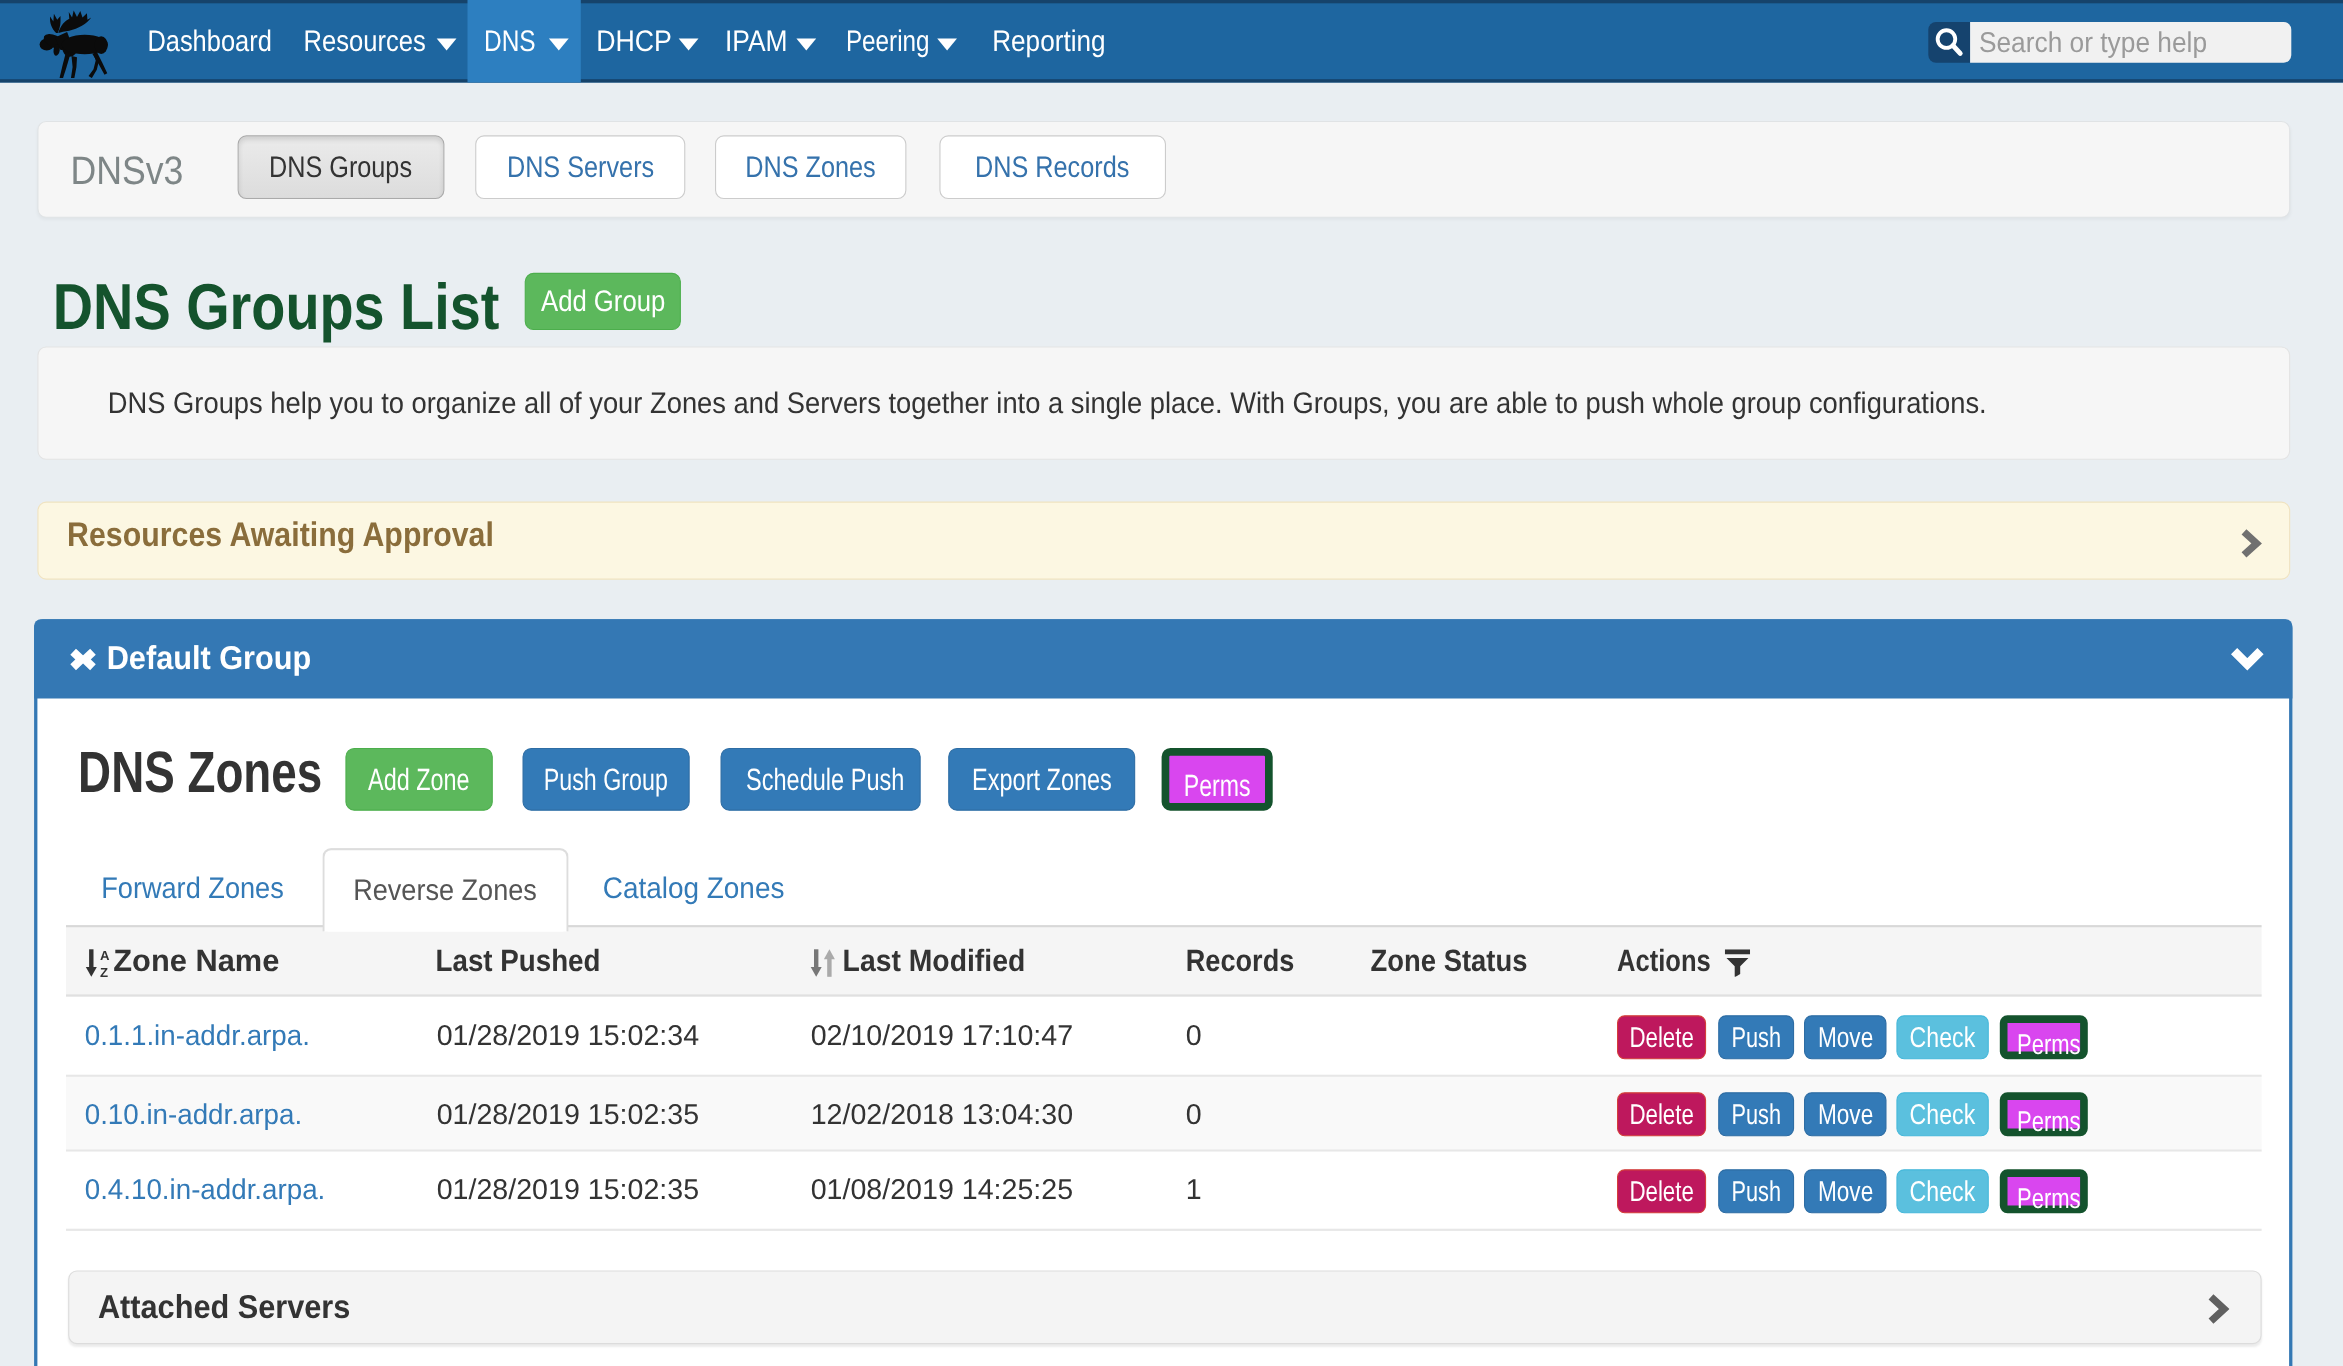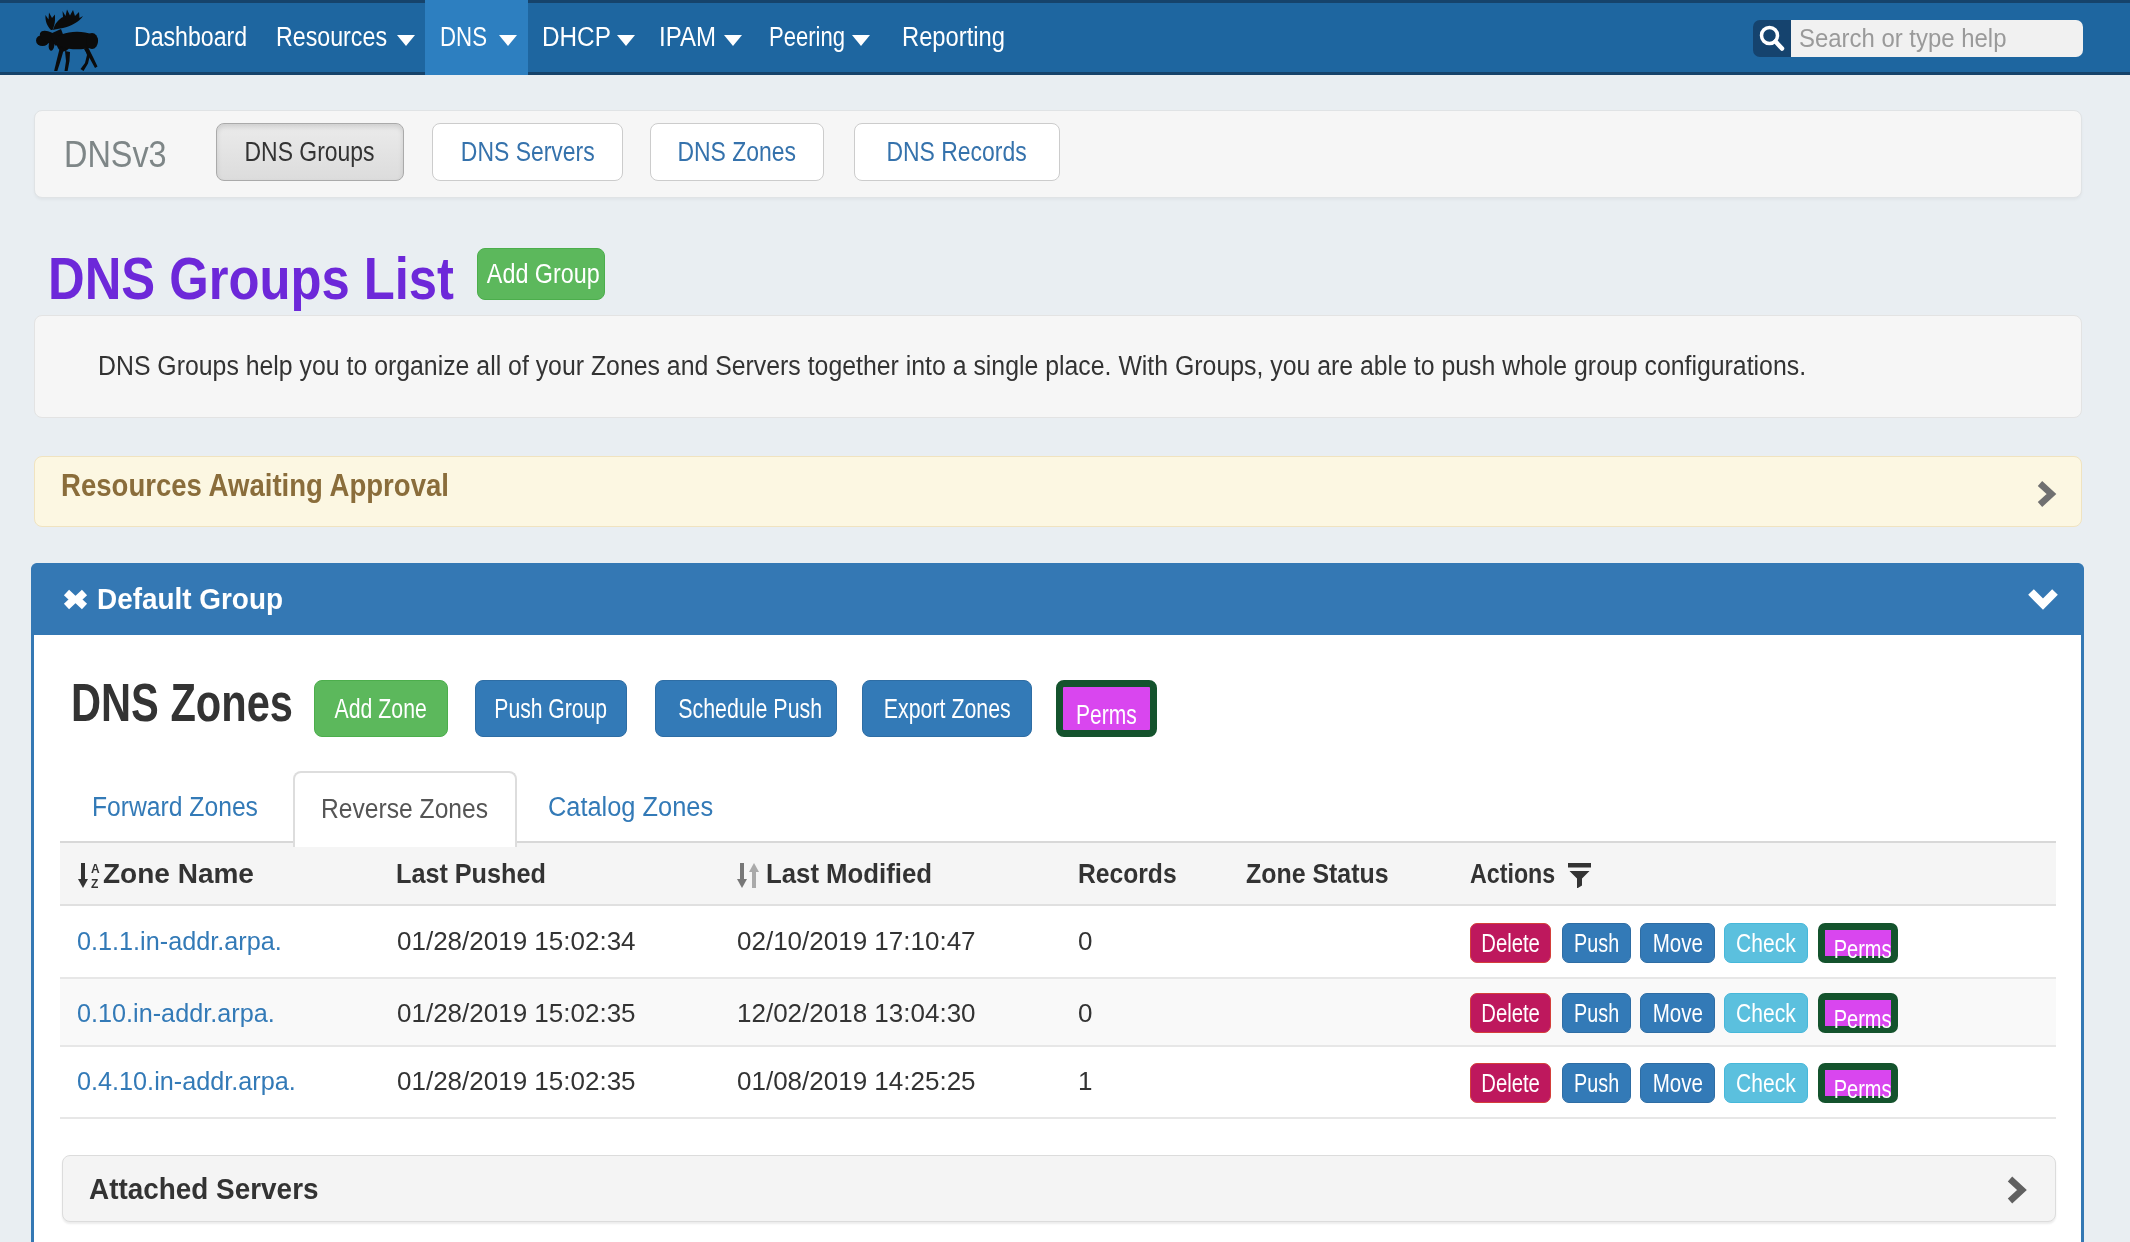--- a/index.html
+++ b/index.html
@@ -22,22 +22,22 @@
 #search .inp { position:absolute; left:38px; top:0; right:0; height:37px; background:#f1f1f1; border-radius:0 7px 7px 0; color:#9a9a9a; font-size:26px; line-height:37px; padding-left:8px; }
 
 
 #toolbar { position:absolute; left:34px; top:110px; width:2048px; height:88px; background:#f6f6f6; border:1px solid #e0e3e5; border-radius:8px; box-shadow:0 2px 3px rgba(0,0,0,.04); }
 #toolbar .lbl { position:absolute; left:29px; top:0; height:88px; line-height:88px; font-size:36px; color:#7e8687; }
 .tbtn { position:absolute; top:123px; height:58px; line-height:56px; text-align:center; font-size:27px; border-radius:8px; }
 .tbtn.on { background:linear-gradient(#ebebeb,#dcdcdc); border:1px solid #aaa; color:#333; box-shadow:inset 0 3px 5px rgba(0,0,0,.12); }
 .tbtn.off { background:#fff; border:1px solid #ccc; color:#3572ac; }
 
 
-#h1 { position:absolute; left:48px; top:245px; font-size:59px; font-weight:bold; color:#6d28d9; }
-#addgroup { position:absolute; left:477px; top:248px; width:128px; height:52px; line-height:50px; text-align:center; background:#5cb85c; border:1px solid #4cae4c; border-radius:8px; color:#fff; font-size:27px; }
+#h1 { position:absolute; left:48px; top:245px; font-size:59px; font-weight:bold; color:#14532d; }
+#addgroup { position:absolute; left:477px; top:248px; width:142px; height:52px; line-height:50px; text-align:center; background:#5cb85c; border:1px solid #4cae4c; border-radius:8px; color:#fff; font-size:27px; }
 
 
 #desc { position:absolute; left:34px; top:315px; width:2048px; height:103px; background:#f6f6f6; border:1px solid #e3e3e3; border-radius:8px; }
 #desc .tx { position:absolute; left:63px; top:0; height:101px; line-height:101px; font-size:27px; color:#333; }
 #desc .cx { transform:scaleX(.92); }
 
 
 #cream { position:absolute; left:34px; top:456px; width:2048px; height:71px; background:#fcf7e2; border:1px solid #f0e3c0; border-radius:8px; }
 #cream .tx { position:absolute; left:26px; top:0; height:69px; line-height:57px; font-size:31px; font-weight:bold; color:#8a6d3b; }
 

